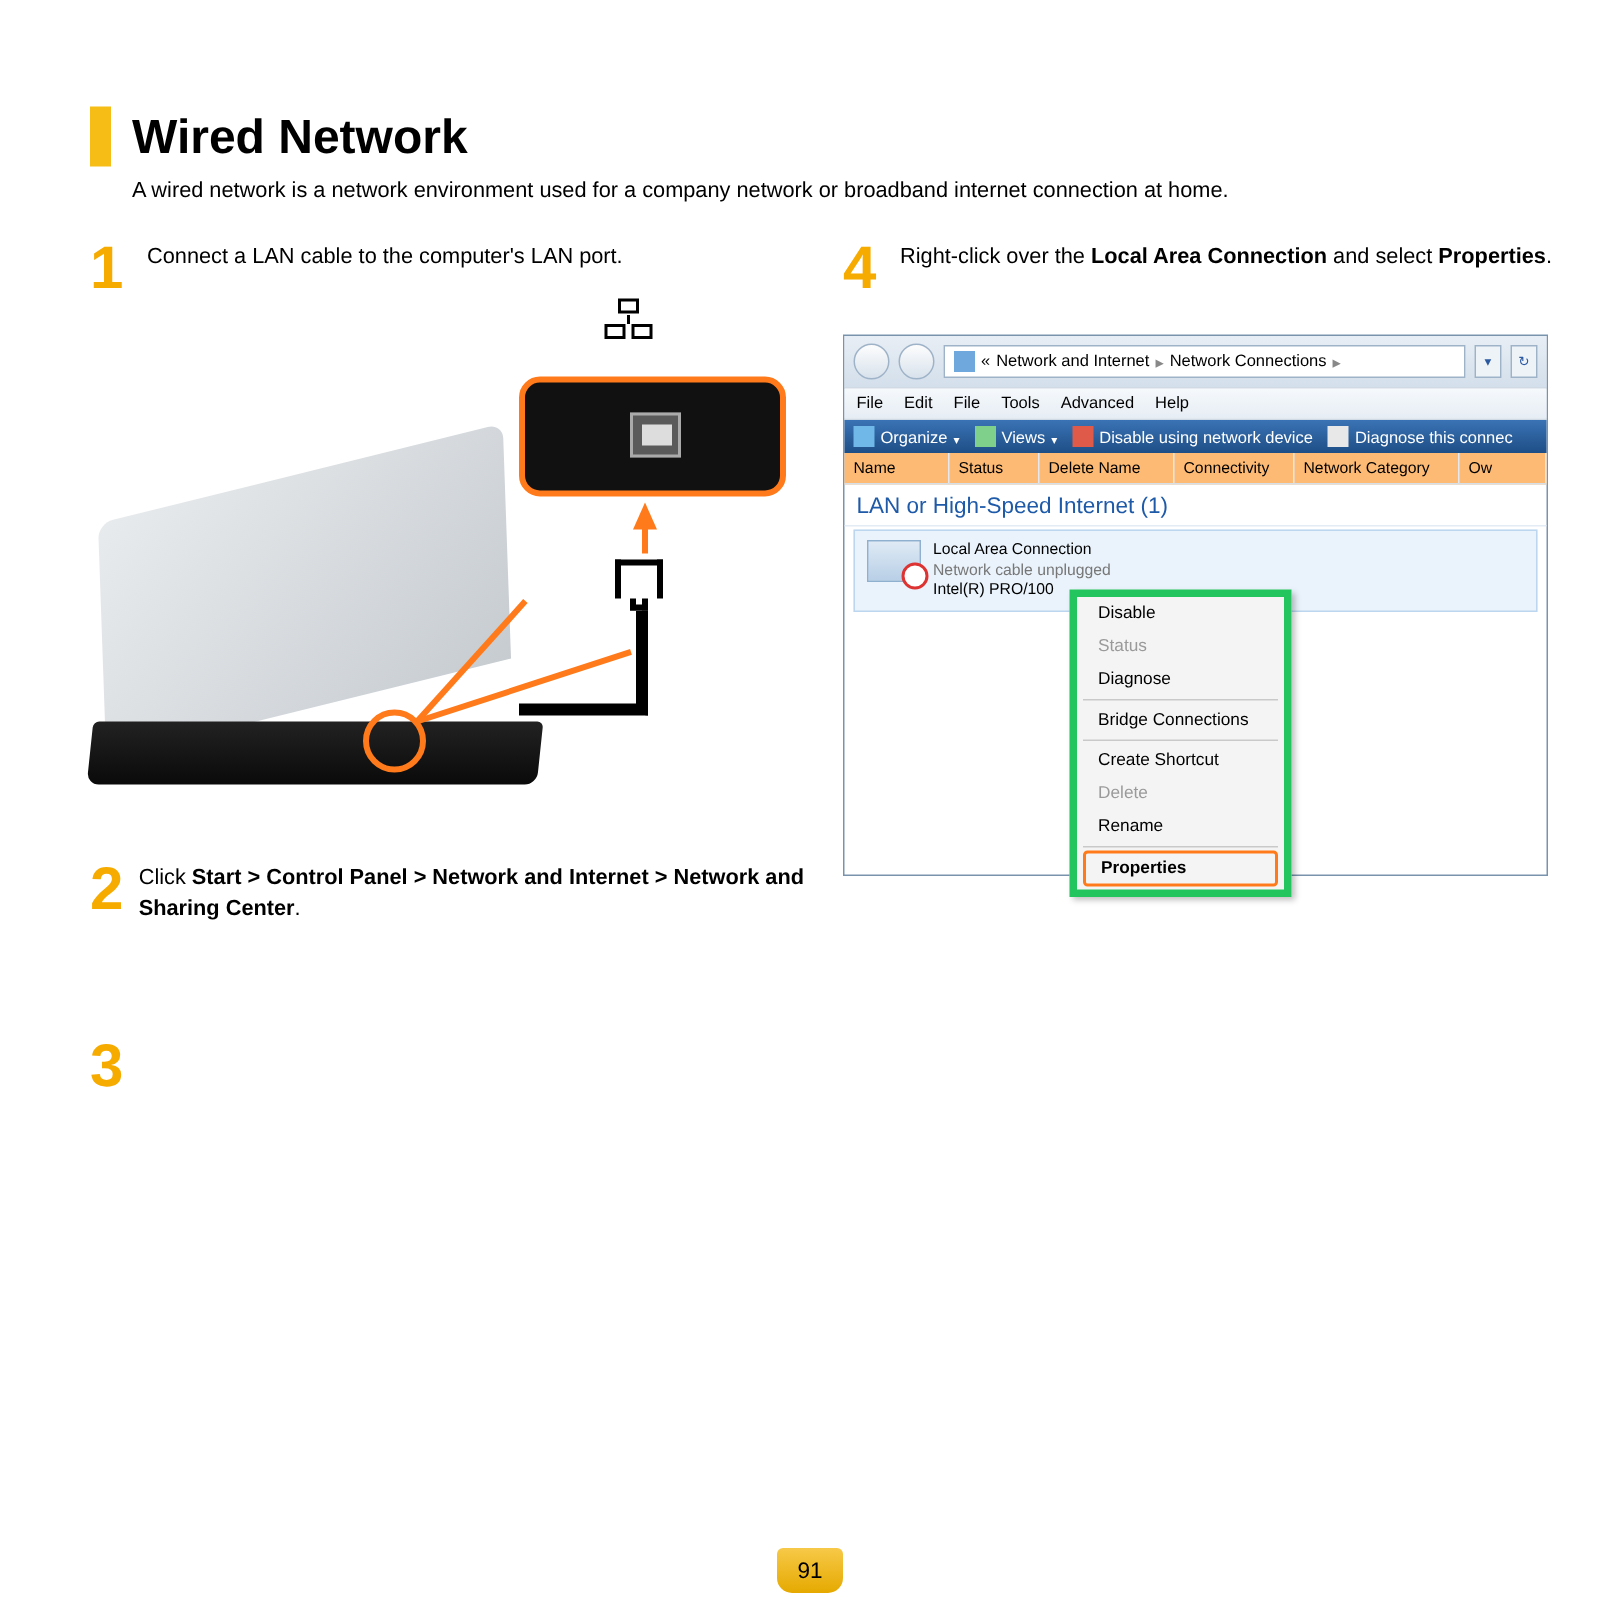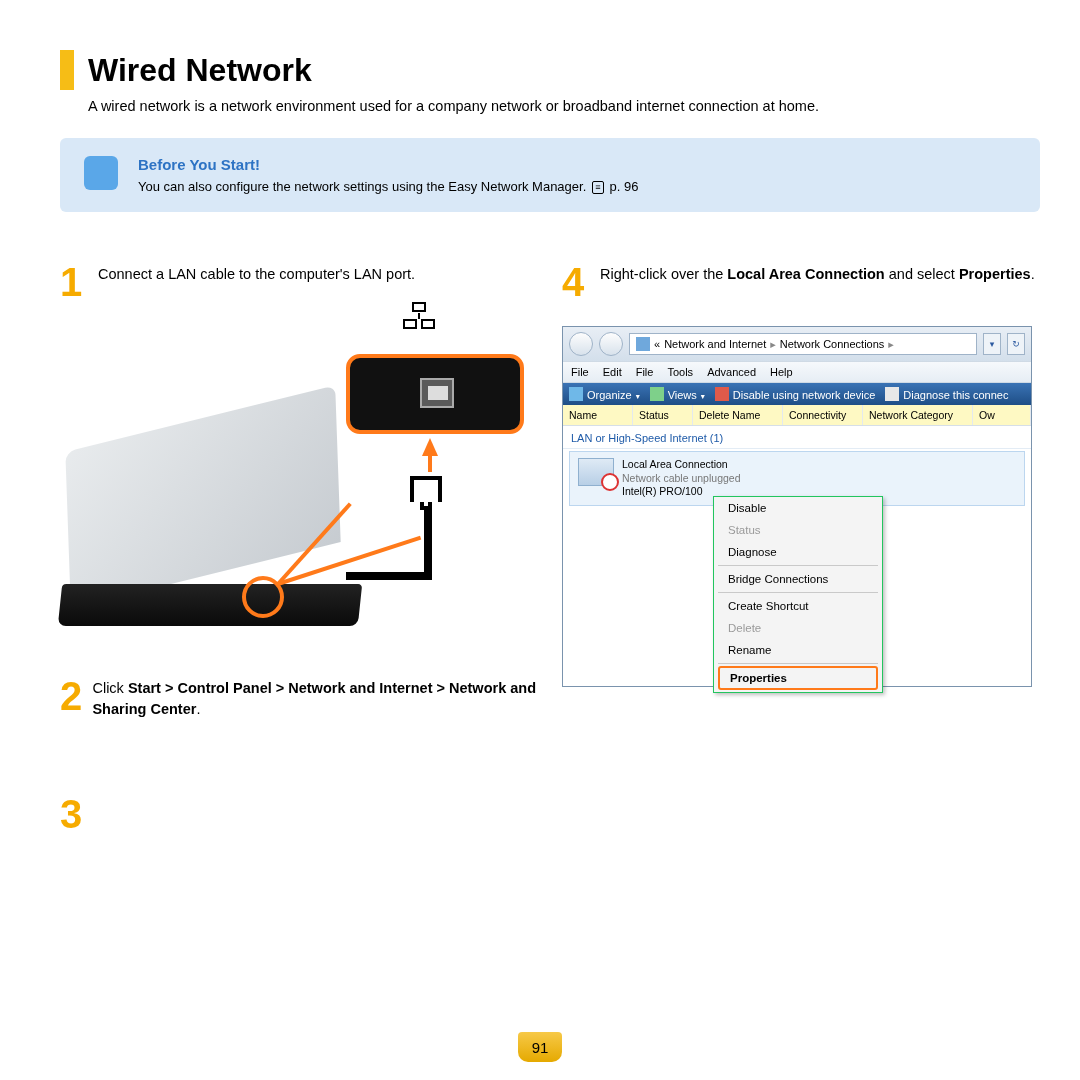--- a/index.html
+++ b/index.html
@@ -4,21 +4,21 @@
 <style>
   * { margin: 0; padding: 0; box-sizing: border-box; }
   body {
     font-family: Arial, Helvetica, sans-serif;
     width: 1080px;
     height: 1080px;
     background: #fff;
     position: relative;
     color: #000;
   }
-  .page { padding: 50px 40px 0 60px; }
+  .page { padding: 71px 40px 0 60px; }
   .title-row { display: flex; align-items: center; gap: 14px; margin-bottom: 8px; }
   .title-bar { width: 14px; height: 40px; background: #f6bd16; }
   .title { font-size: 32px; font-weight: bold; }
   .subtitle { font-size: 14.5px; margin: 4px 0 24px 28px; }
   .callout {
     background: #d9e8f7;
     border-radius: 6px;
     padding: 18px 20px 18px 24px;
     margin: 0 0 50px 0;
     display: flex; align-items: flex-start; gap: 20px;
@@ -88,32 +88,32 @@
   .dd-btn{width:18px;height:22px;border:1px solid #9fb3c8;background:#eef3f8;display:flex;align-items:center;justify-content:center;font-size:9px;color:#2c5aa0;}
   .menubar{background:linear-gradient(#f6f9fc,#e6edf4);border-top:1px solid #cfdae5;border-bottom:1px solid #cfdae5;padding:4px 8px;display:flex;gap:14px;font-size:11px;}
   .toolbar{background:linear-gradient(#3a73b5,#1e4e86);color:#fff;padding:4px 6px;display:flex;gap:10px;align-items:center;font-size:11px;}
   .tb-item{display:flex;align-items:flex-end;gap:4px;}
   .tb-ico{width:14px;height:14px;display:inline-block;}
   .ico-org{background:#6fb8e8;}
   .ico-views{background:#7ed08a;}
   .ico-x{background:#e05a4a;}
   .ico-diag{background:#e8e8e8;}
   .tri{font-size:8px;}
-  .cols-hdr{display:flex;background:#fef9c3;border-bottom:1px solid #d6dfe8;font-size:10.5px;}
+  .cols-hdr{display:flex;background:#fdba74;border-bottom:1px solid #d6dfe8;font-size:10.5px;}
   .ch{padding:4px 6px;border-right:1px solid #e3e9ef;}
-  .group-hdr{color:#1e5aa8;font-size:11px;padding:6px 8px 4px;border-bottom:1px solid #e3ecf5;}
+  .group-hdr{color:#1e5aa8;font-size:15px;padding:6px 8px 4px;border-bottom:1px solid #e3ecf5;}
   .conn-row{display:flex;align-items:flex-start;gap:8px;padding:6px 8px;background:#eaf3fb;border:1px solid #bcd6ef;margin:2px 6px;}
   .conn-ico{width:36px;height:28px;background:linear-gradient(#dfeaf5,#b8cfe6);border:1px solid #8fb0cf;position:relative;}
   .conn-ico::after{content:"";position:absolute;right:-6px;bottom:-6px;width:14px;height:14px;background:#fff;border:2px solid #d33;border-radius:50%;}
   .conn-ico .x{position:absolute;right:-3px;bottom:-3px;color:#d33;font-size:10px;}
   .conn-text{font-size:10.5px;line-height:1.3;}
   .conn-text .t1{color:#000;}
   .conn-text .t2{color:#777;}
   .conn-text .t3{color:#000;}
-  .ctx-menu{position:absolute;background:#f4f4f4;border:1px solid #22c55e;box-shadow:2px 2px 4px rgba(0,0,0,.25);width:170px;font-size:11.5px;}
+  .ctx-menu{position:absolute;background:#f4f4f4;border:5px solid #22c55e;box-shadow:2px 2px 4px rgba(0,0,0,.25);width:148px;font-size:11.5px;}
   .ctx-item{padding:5px 14px;}
   .ctx-item.disabled{color:#9a9a9a;}
   .ctx-sep{height:1px;background:#c9c9c9;margin:2px 4px;}
   .ctx-item.hl{border:2px solid #ff7a1a;border-radius:3px;margin:2px 4px;padding:4px 10px;font-weight:bold;color:#000;}
   .win-body{position:relative;min-height:260px;padding-bottom:20px;}
 
   .page-num {
     position:absolute; bottom:18px; left:50%; transform:translateX(-50%);
     width:44px;height:30px;background:linear-gradient(#f7c948,#e5a900);
     border-radius:4px 4px 10px 10px; color:#000; font-size:15px;
@@ -123,31 +123,20 @@
 </head>
 <body>
 
 <div class="page">
   <div class="title-row">
     <div class="title-bar"></div>
     <div class="title">Wired Network</div>
   </div>
   <div class="subtitle">A wired network is a network environment used for a company network or broadband internet connection at home.</div>
 
-  <div class="callout">
-    <div class="callout-sq"></div>
-    <div>
-      <div class="callout-title">Before You Start!</div>
-      <div class="callout-text">
-        <span>You can also configure the network settings using the Easy Network Manager. </span>
-        <span class="page-ref">≡</span>
-        <span>p. 96</span>
-      </div>
-    </div>
-  </div>
 
   <div class="cols">
 
     <div class="col">
       <div class="step">
         <div class="step-num">1</div>
         <div class="step-text">Connect a LAN cable to the computer's LAN port.</div>
       </div>
 
       <div class="illus">

